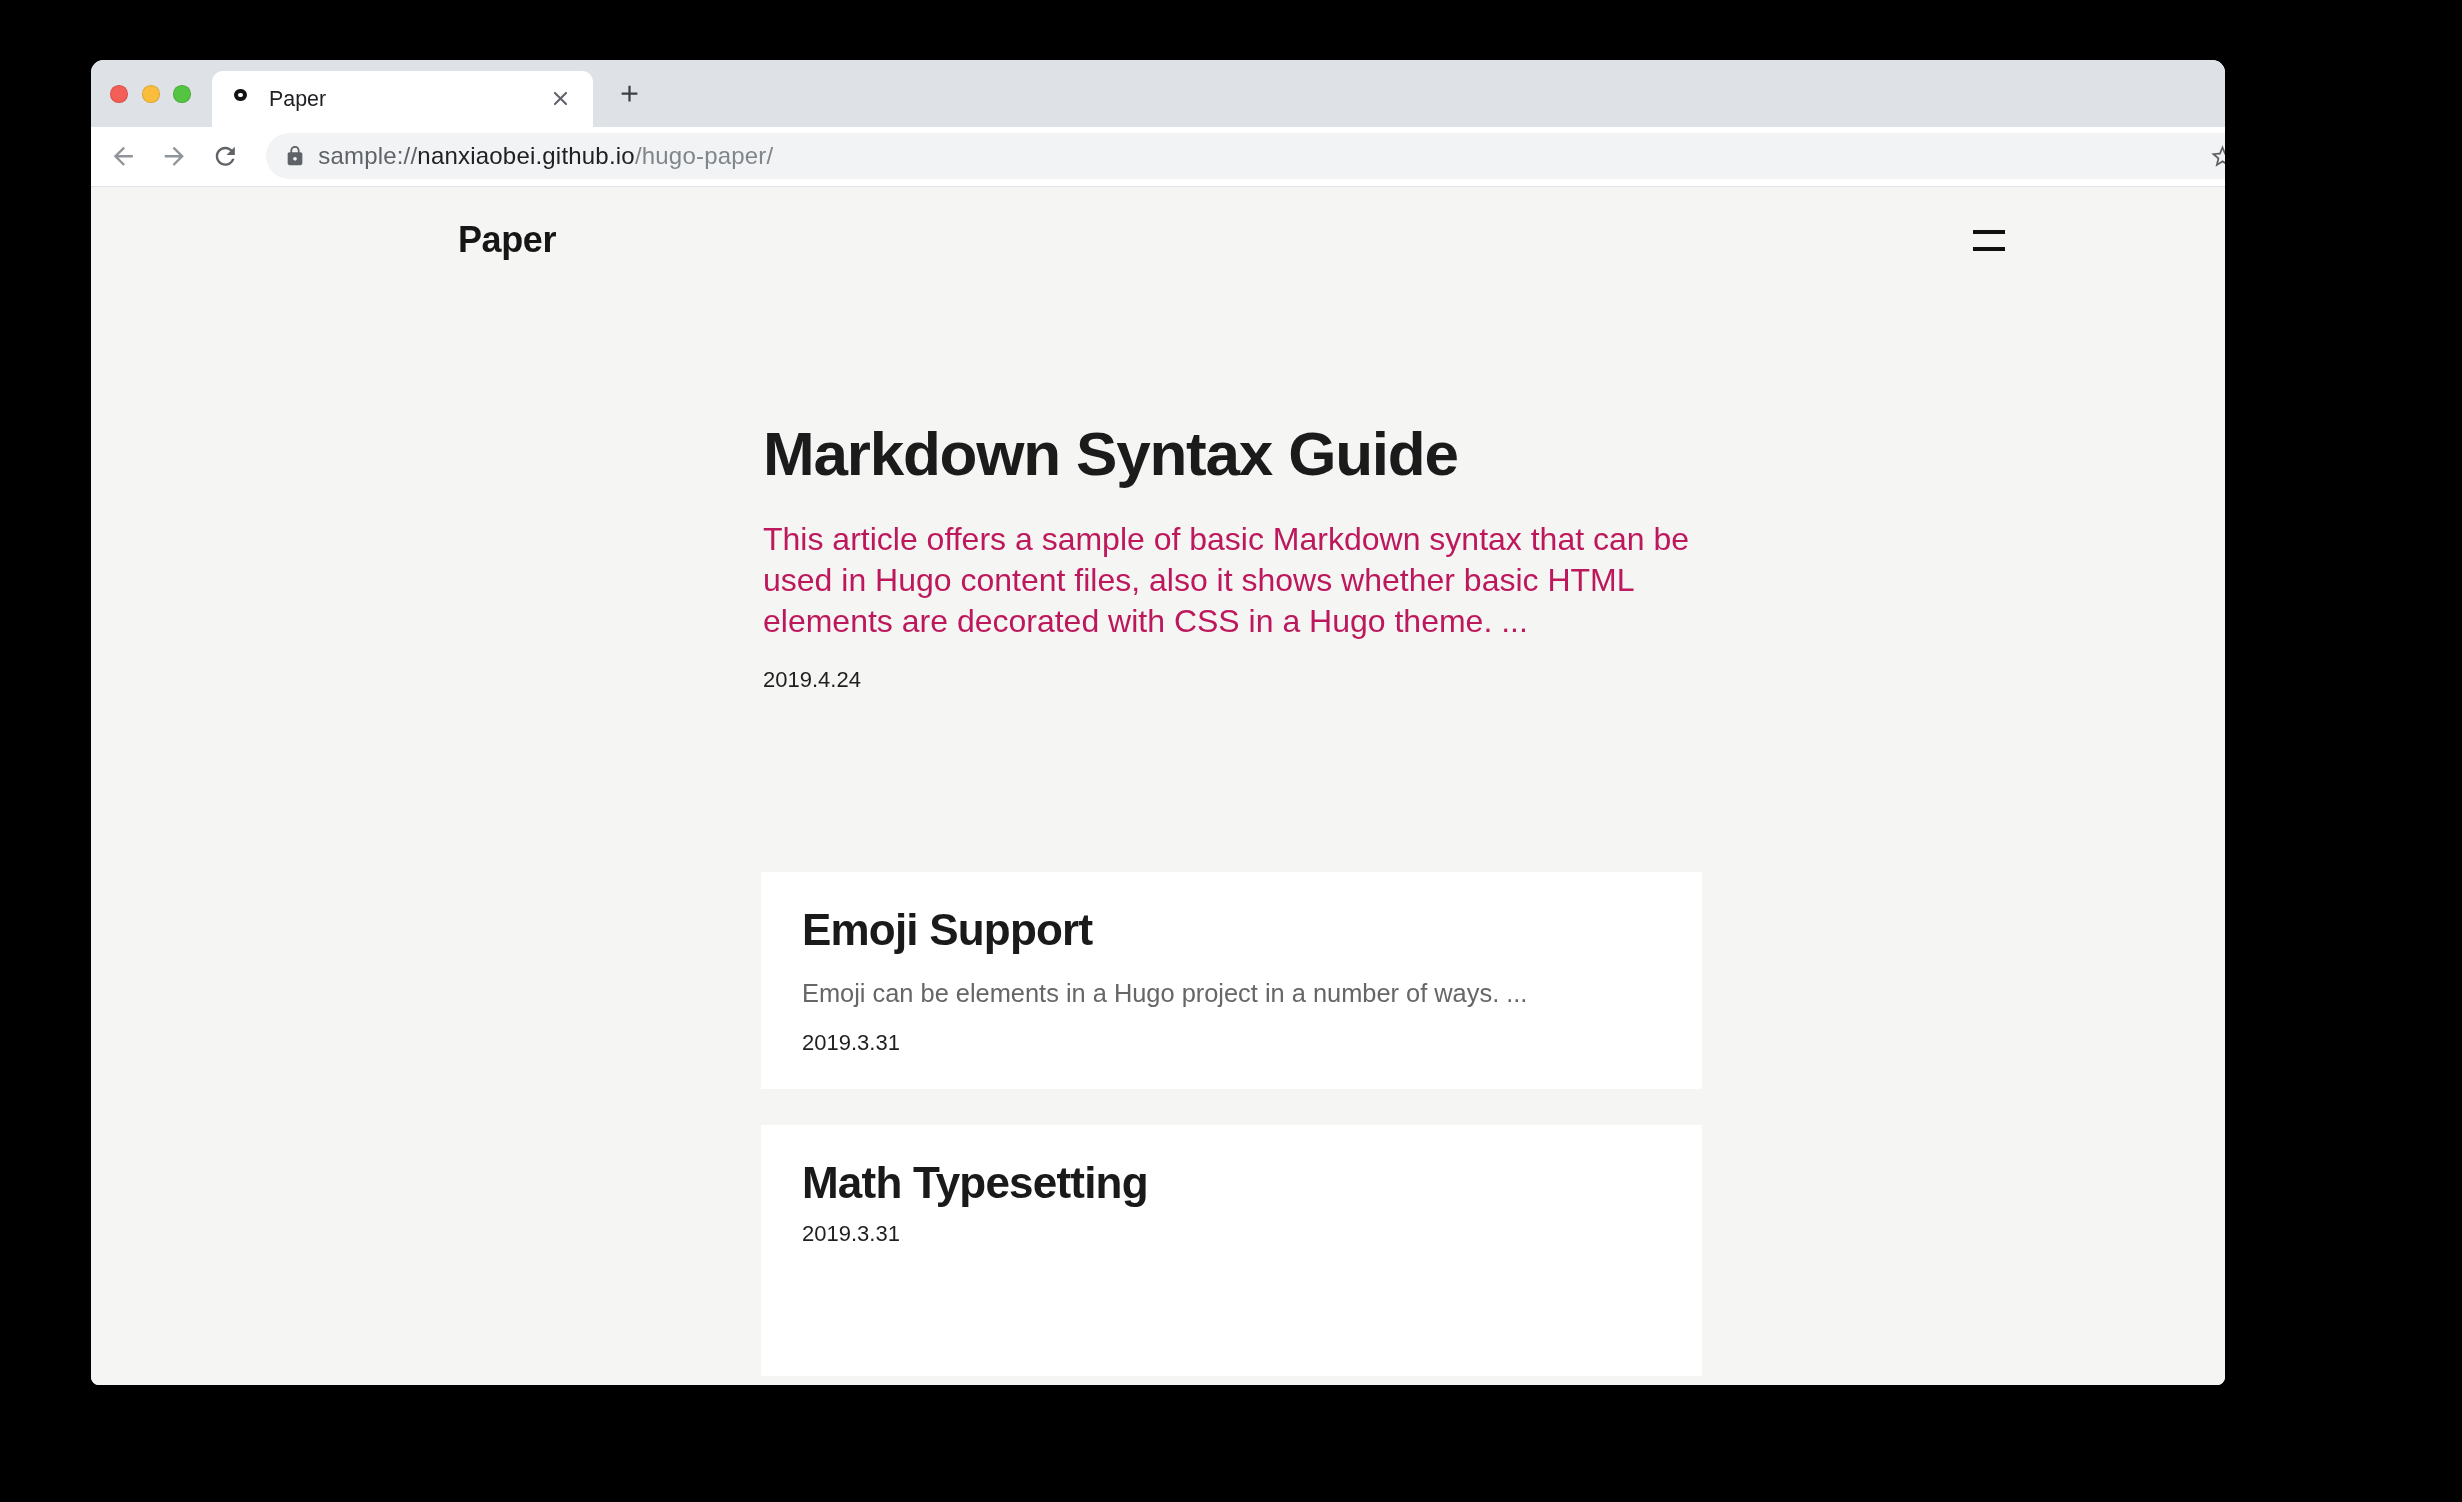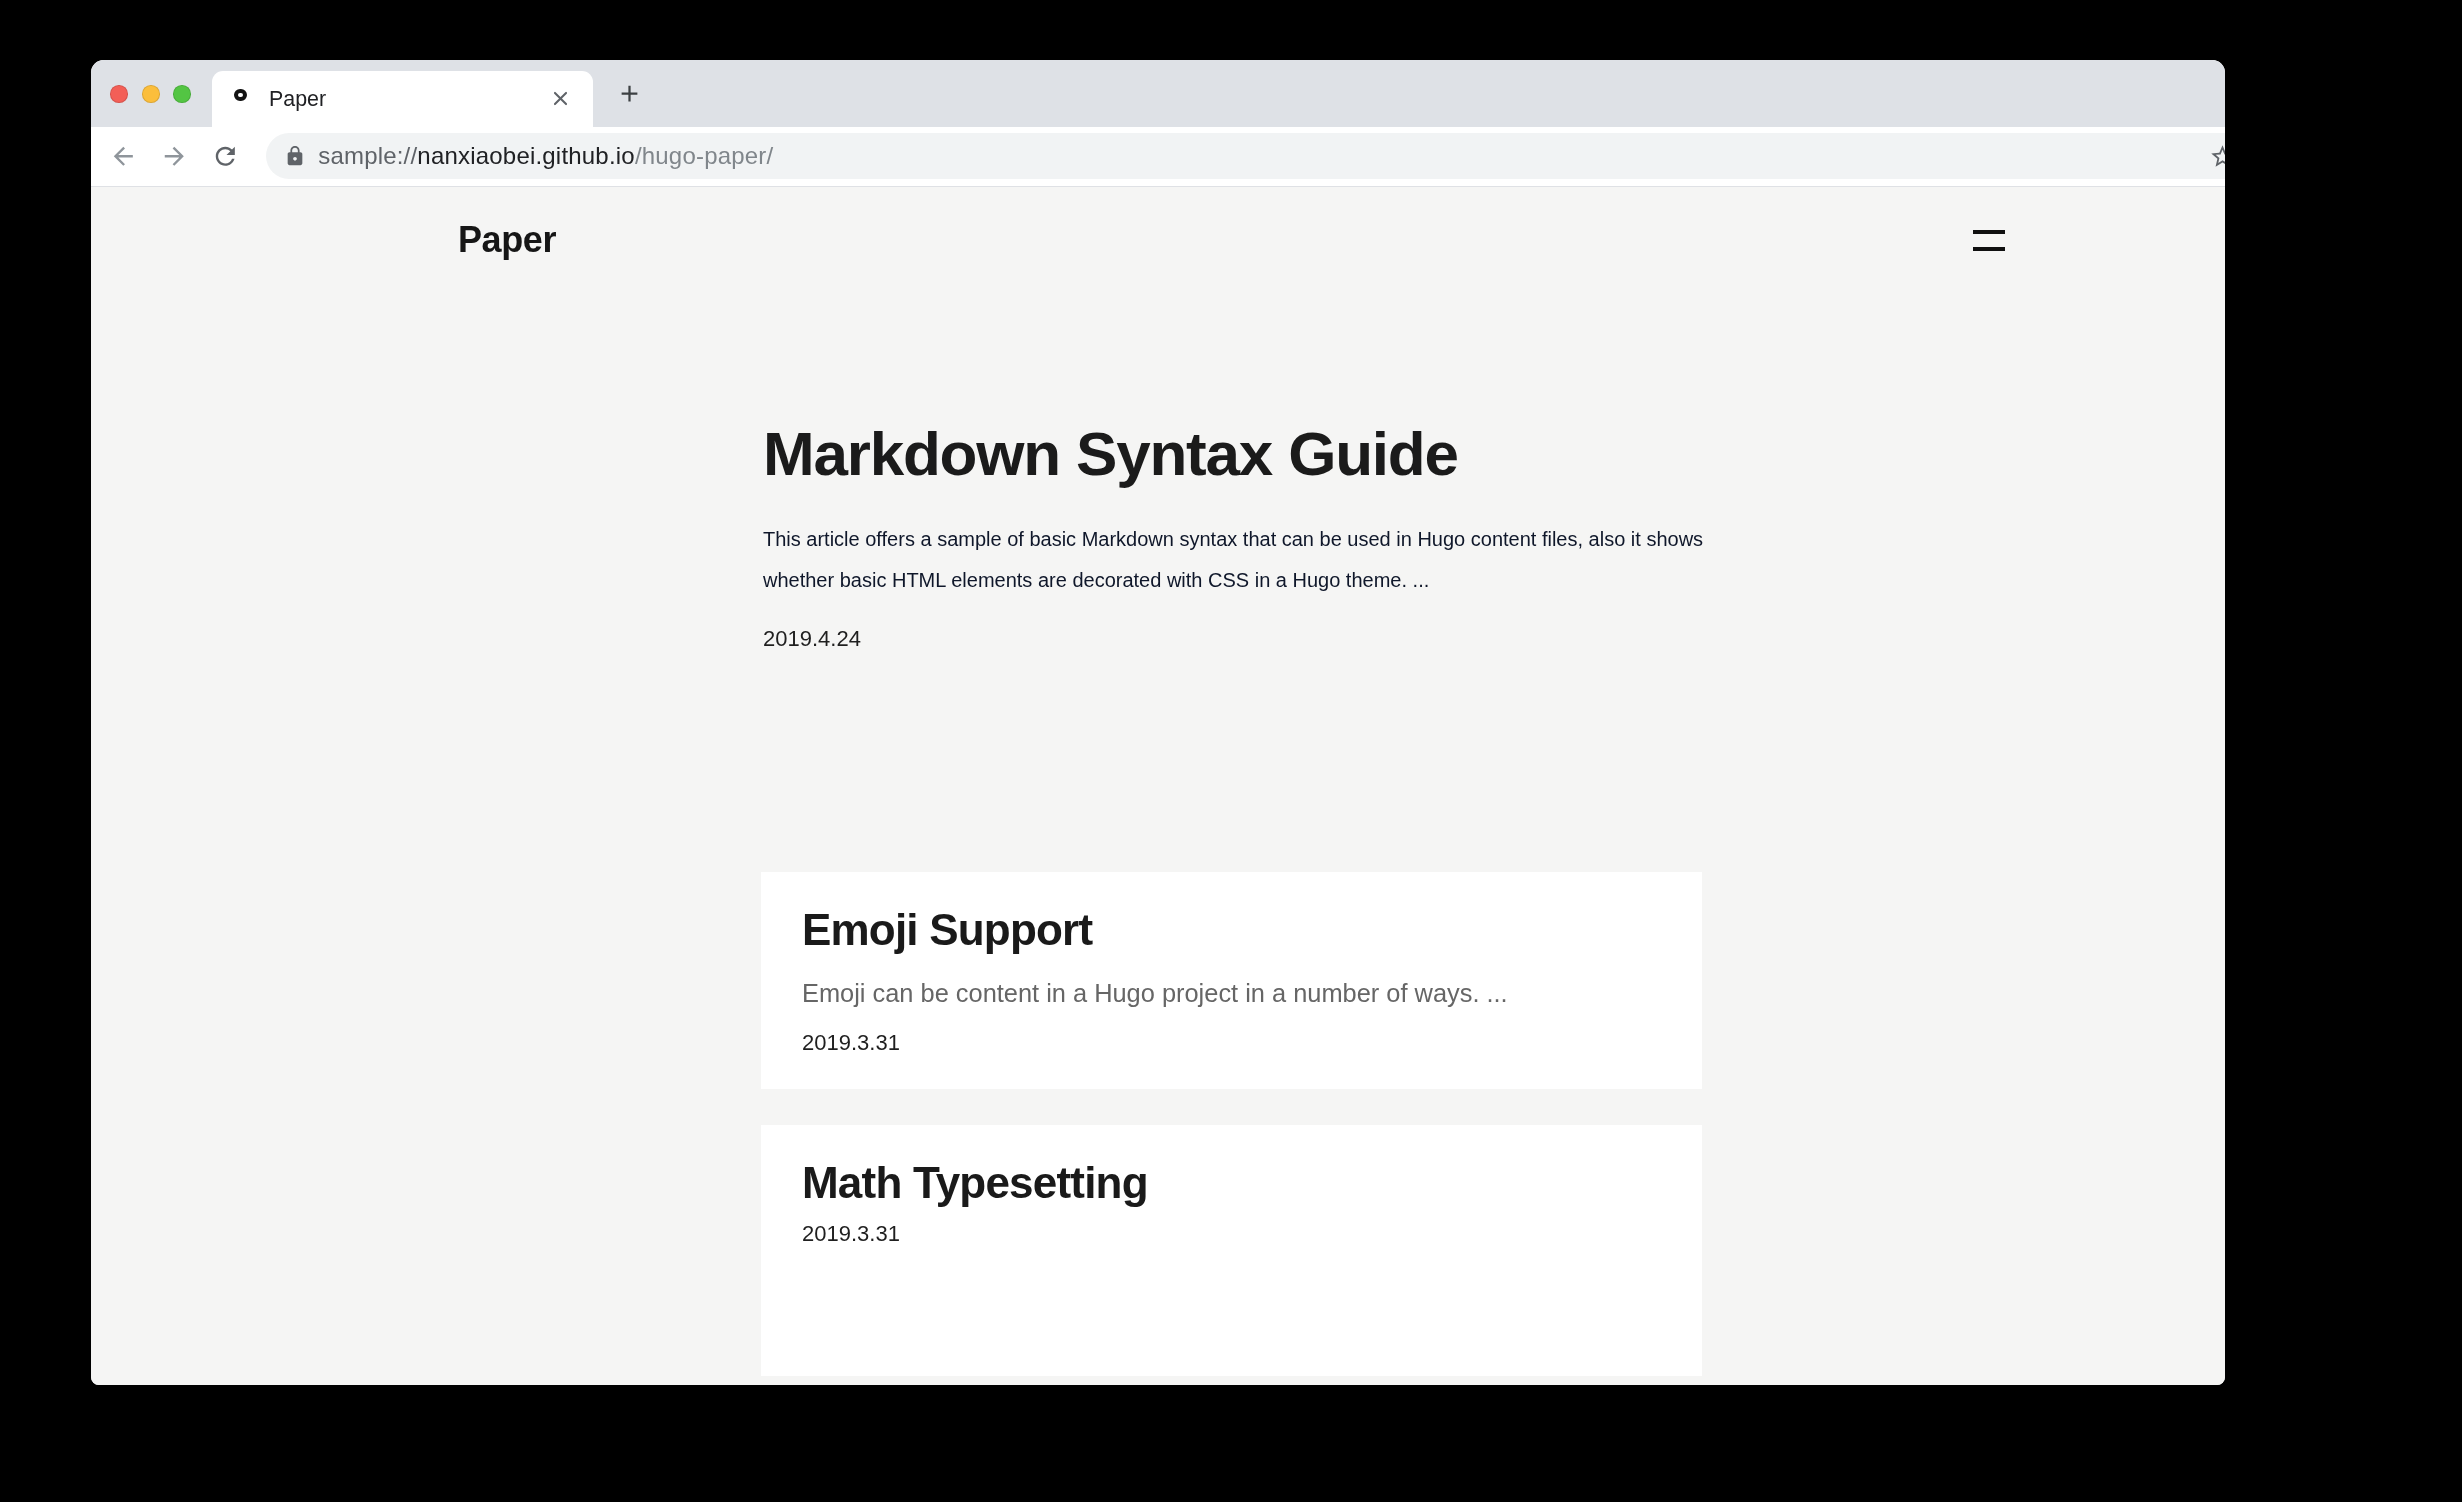--- a/index.html
+++ b/index.html
@@ -54,21 +54,21 @@
 
   .site-logo { position:absolute; left:367px; top:32px; font-size:36px; font-weight:700;
                color:#161616; letter-spacing:-0.4px; }
   .menu-btn { position:absolute; left:1882px; top:43px; width:32px; height:21.4px; cursor:pointer; }
   .menu-btn .bar { width:32px; height:4px; background:#101010; }
   .menu-btn .bar + .bar { margin-top:12.7px; }
 
   .hero { position:absolute; left:672px; top:234px; width:960px; }
   .hero h1 { font-size:62px; line-height:1.05; font-weight:700; letter-spacing:-1.2px;
              color:#1b1b1b; }
-  .hero p { margin-top:33px; font-size:20px; line-height:41px; color:#0f172a; }
+  .hero p { margin-top:33px; font-size:32px; line-height:41px; color:#be185d; }
   .hero .post-date { margin-top:25.4px; font-size:22px; color:#1f1f1f; }
 
   .card { position:absolute; left:670px; width:941px; background:#fff;
           padding:36px 41px; overflow:hidden; }
   .card-1 { top:685px;  height:217px; }
   .card-2 { top:938px; height:251px; }
   .card h2 { font-size:44px; line-height:1; font-weight:700; letter-spacing:-0.8px;
              color:#1a1a1a; }
   .card p { margin-top:20.6px; font-size:25.4px; line-height:41px; color:#666; }
   .card .post-date { margin-top:16px; font-size:22px; color:#1f1f1f; }
@@ -143,21 +143,21 @@
     </div>
 
     <div class="hero">
       <h1>Markdown Syntax Guide</h1>
       <p>This article offers a sample of basic Markdown syntax that can be used in Hugo content files, also it shows whether basic HTML elements are decorated with CSS in a Hugo theme. ...</p>
       <div class="post-date">2019.4.24</div>
     </div>
 
     <div class="card card-1">
       <h2>Emoji Support</h2>
-      <p>Emoji can be content in a Hugo project in a number of ways. ...</p>
+      <p>Emoji can be elements in a Hugo project in a number of ways. ...</p>
       <div class="post-date">2019.3.31</div>
     </div>
 
     <div class="card card-2">
       <h2>Math Typesetting</h2>
       <div class="post-date">2019.3.31</div>
     </div>
 
   </div>
 </div>

